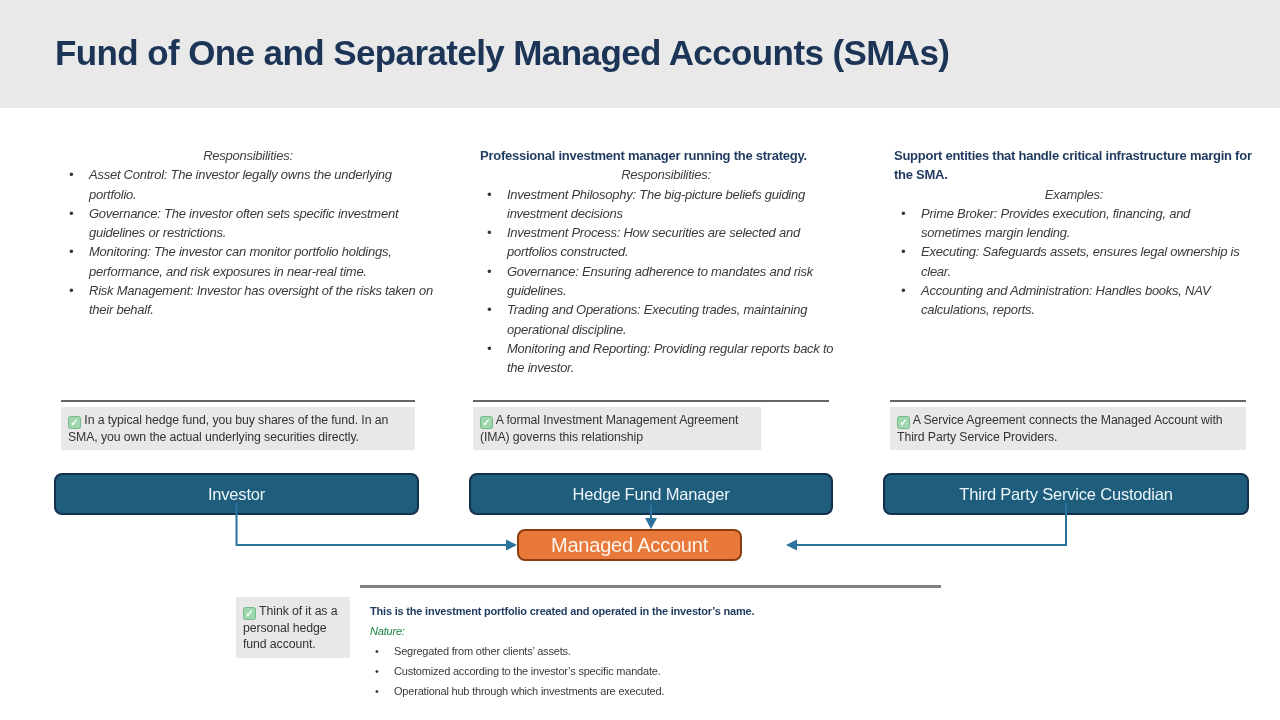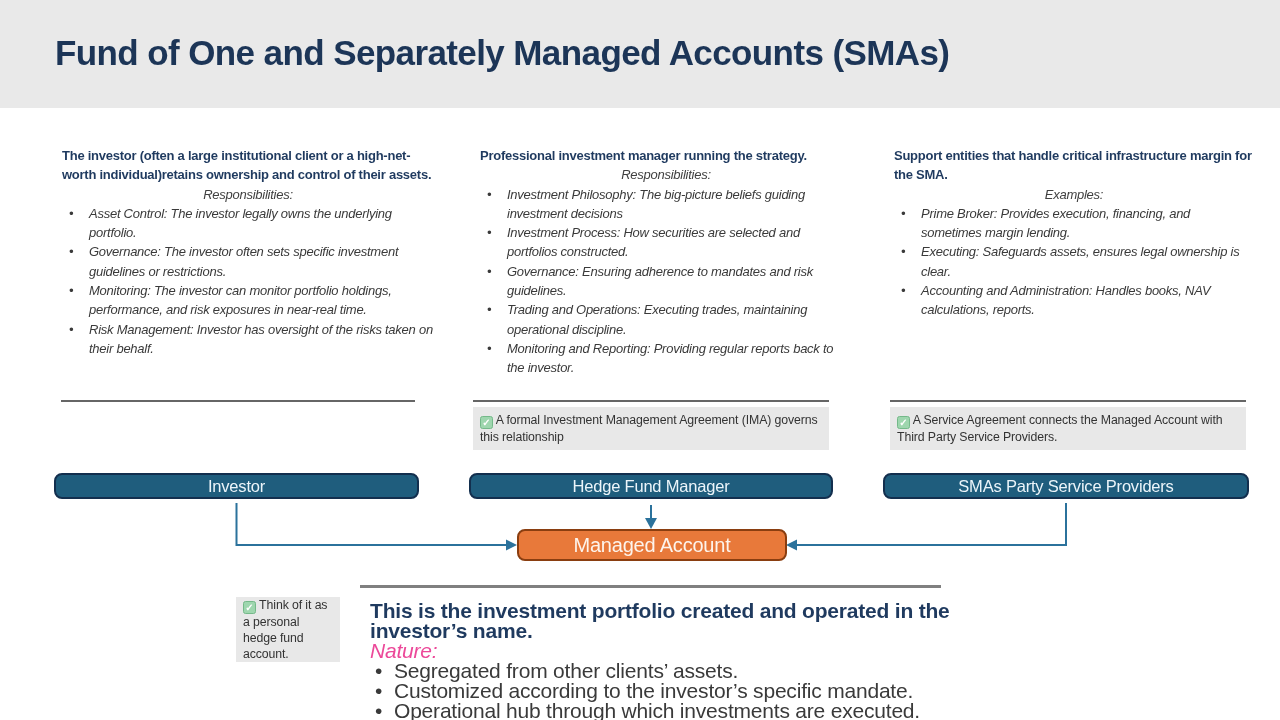--- a/index.html
+++ b/index.html
@@ -93,37 +93,37 @@
     line-height: 11px;
     text-align: center;
     vertical-align: -2px;
     font-weight: bold;
   }
 
   
   .entity-box {
     position: absolute;
     top: 473px;
-    height: 26px;
+    height: 42px;
     background: #1f5d7d;
     border: 2px solid #132f4e;
     border-radius: 8px;
     color: #ecf5fa;
     font-size: 16.5px;
     display: flex;
     align-items: center;
     justify-content: center;
     letter-spacing: -0.2px;
   }
 
   
   .managed-box {
     position: absolute;
     left: 517px; top: 529px;
-    width: 270px; height: 32px;
+    width: 225px; height: 32px;
     background: #e8793a;
     border: 2px solid #8a3e10;
     border-radius: 8px;
     color: #fdf4ec;
     font-size: 20px;
     display: flex;
     align-items: center;
     justify-content: center;
     letter-spacing: -0.2px;
   }
@@ -139,44 +139,44 @@
   
   .bottom-divider {
     position: absolute;
     left: 360px; top: 585px;
     width: 581px; height: 2.5px;
     background: #808080;
   }
   .bottom-callout {
     position: absolute;
     left: 236px; top: 597px;
-    width: 104px;
+    width: 114px;
     background: #e8e8e8;
-    padding: 0 7px;
+    padding: 6px 7px;
     font-size: 12.3px;
     line-height: 16px;
     letter-spacing: -0.1px;
     color: #333333;
   }
   .bottom-block {
     position: absolute;
     left: 370px; top: 601px;
     width: 600px;
-    font-size: 21px;
+    font-size: 11px;
     line-height: 20px;
     letter-spacing: -0.2px;
     color: #3a3a3a;
   }
   .bottom-intro {
     font-weight: bold;
     color: #1f3a5f;
   }
   .bottom-label {
     font-style: italic;
-    color: #ec4899;
+    color: #15803d;
   }
   .bottom-block ul { list-style: none; }
   .bottom-block li {
     position: relative;
     padding-left: 24px;
   }
   .bottom-block li::before {
     content: "\2022";
     position: absolute;
     left: 5px;
@@ -185,21 +185,20 @@
 </head>
 <body>
 
 <div class="slide">
 
   <div class="header-band">
     <h1 class="slide-title">Fund of One and Separately Managed Accounts (SMAs)</h1>
   </div>
 
   <section class="col" style="left:62px">
-    <p class="col-intro">The investor (often a large institutional client or a high-net-worth individual)retains ownership and control of their assets.</p>
     <p class="col-label">Responsibilities:</p>
     <ul>
       <li>Asset Control: The investor legally owns the underlying portfolio.</li>
       <li>Governance: The investor often sets specific investment guidelines or restrictions.</li>
       <li>Monitoring: The investor can monitor portfolio holdings, performance, and risk exposures in near-real time.</li>
       <li>Risk Management: Investor has oversight of the risks taken on their behalf.</li>
     </ul>
   </section>
 
   <section class="col" style="left:480px">
@@ -221,32 +220,36 @@
       <li>Prime Broker: Provides execution, financing, and sometimes margin lending.</li>
       <li>Executing: Safeguards assets, ensures legal ownership is clear.</li>
       <li>Accounting and Administration: Handles books, NAV calculations, reports.</li>
     </ul>
   </section>
 
   <div class="col-divider" style="left:61px; width:354px"></div>
   <div class="col-divider" style="left:473px; width:356px"></div>
   <div class="col-divider" style="left:890px; width:356px"></div>
 
-  <div class="callout" style="left:473px; width:356px">
+  <div class="callout" style="left:61px; width:354px">
+    <span class="check">✓</span>
+    <span>In a typical hedge fund, you buy shares of the fund. In an SMA, you own the actual underlying securities directly.</span>
+  </div>
+  <div class="callout" style="left:473px; width:288px">
     <span class="check">✓</span>
     <span>A formal Investment Management Agreement (IMA) governs this relationship</span>
   </div>
   <div class="callout" style="left:890px; width:356px">
     <span class="check">✓</span>
     <span>A Service Agreement connects the Managed Account with Third Party Service Providers.</span>
   </div>
 
   <div class="entity-box" style="left:54px; width:365px">Investor</div>
   <div class="entity-box" style="left:469px; width:364px">Hedge Fund Manager</div>
-  <div class="entity-box" style="left:883px; width:366px">SMAs Party  Service Providers</div>
+  <div class="entity-box" style="left:883px; width:366px">Third Party  Service Custodian</div>
 
   <svg class="connectors" viewBox="0 0 1280 720">
     <path d="M236.5 503 V545 H506" fill="none" stroke="#2b729c" stroke-width="2"></path>
     <polygon points="506,539.5 517,545 506,550.5" fill="#2b729c"></polygon>
     <path d="M651 505 V518" fill="none" stroke="#2b729c" stroke-width="2"></path>
     <polygon points="645,518 657,518 651,529" fill="#2b729c"></polygon>
     <path d="M1066 503 V545 H797" fill="none" stroke="#2b729c" stroke-width="2"></path>
     <polygon points="797,539.5 786,545 797,550.5" fill="#2b729c"></polygon>
   </svg>
 

